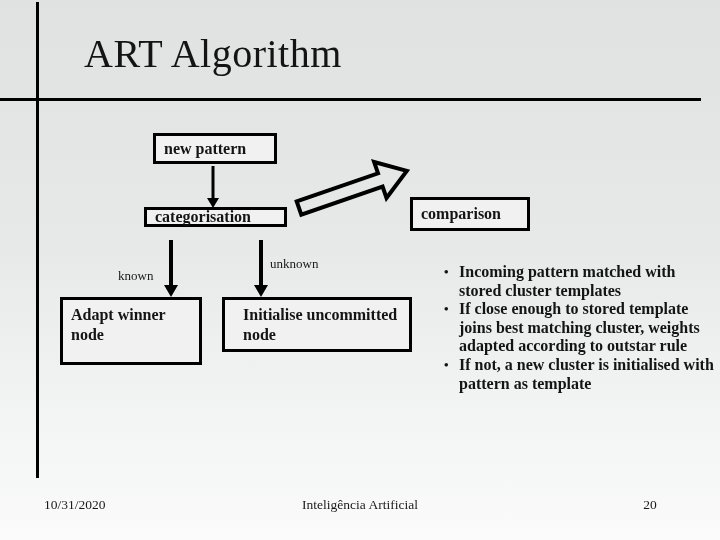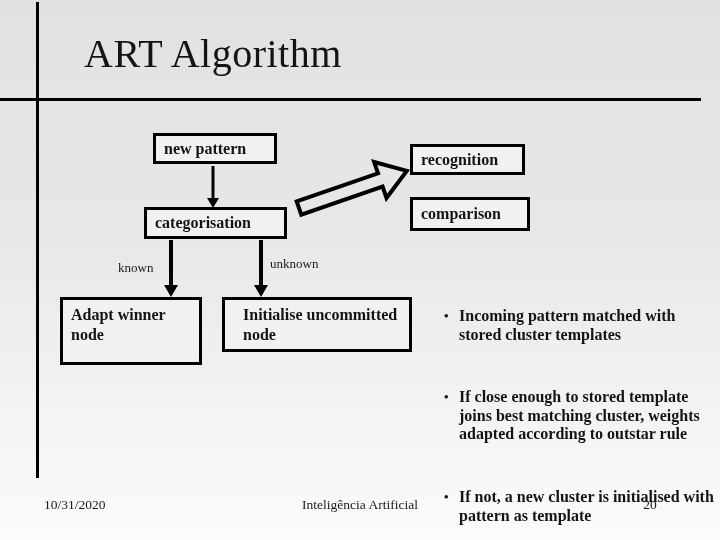--- a/index.html
+++ b/index.html
@@ -20,55 +20,52 @@
   .dbox{
     position:absolute;box-sizing:border-box;
     border:3px solid #000;background:#f1f1f1;
     font-weight:bold;font-size:16px;line-height:20px;
     padding-left:8px;
   }
   .one-line{display:flex;align-items:center;}
   .two-line{padding-top:5px;padding-right:4px;}
   .box-new{left:153px;top:133px;width:124px;height:31px;}
   .box-rec{left:410px;top:144px;width:115px;height:31px;}
-  .box-cat{left:144px;top:207px;width:143px;height:32px;}
+  .box-cat{left:144px;top:207px;width:143px;height:20px;}
   .box-cmp{left:410px;top:197px;width:120px;height:34px;}
   .box-adapt{left:60px;top:297px;width:142px;height:68px;}
   .box-init{left:222px;top:297px;width:190px;height:55px;padding-left:18px;}
   .edge-label{position:absolute;font-size:13px;color:#1a1a1a;white-space:nowrap;}
-  .lbl-known{left:118px;top:260px;}
+  .lbl-known{left:118px;top:268px;}
   .lbl-unknown{left:270px;top:256px;}
   .arrow-layer{position:absolute;left:0;top:0;width:720px;height:540px;pointer-events:none;}
   .bullets{
     position:absolute;left:443px;top:263px;width:274px;
     margin:0;padding:0;list-style:none;
     font-weight:bold;font-size:16px;line-height:18.6px;
   }
-  .bullets li{position:relative;padding-left:16px;margin-top:44px;}
+  .bullets li{position:relative;padding-left:16px;}
   .bullets li::before{content:"\2022";position:absolute;left:1px;top:0;font-size:13px;}
   .footer{position:absolute;left:0;top:497px;width:720px;font-size:13.5px;color:#1a1a1a;}
   .footer-date{position:absolute;left:44px;top:0;}
   .footer-center{position:absolute;left:240px;top:0;width:240px;text-align:center;}
   .footer-page{position:absolute;left:620px;top:0;width:60px;text-align:center;}
 </style>
 </head>
 <body>
 
 <div class="slide">
 
   <div class="vline"></div>
   <div class="hline"></div>
 
   <div class="title">ART Algorithm</div>
 
   <div class="dbox one-line box-new">
     <span>new pattern</span>
-  </div>
-  <div class="dbox one-line box-rec">
-    <span>recognition</span>
   </div>
   <div class="dbox one-line box-cat">
     <span>categorisation</span>
   </div>
   <div class="dbox one-line box-cmp">
     <span>comparison</span>
   </div>
   <div class="dbox two-line box-adapt">
     <span>Adapt winner node</span>
   </div>

